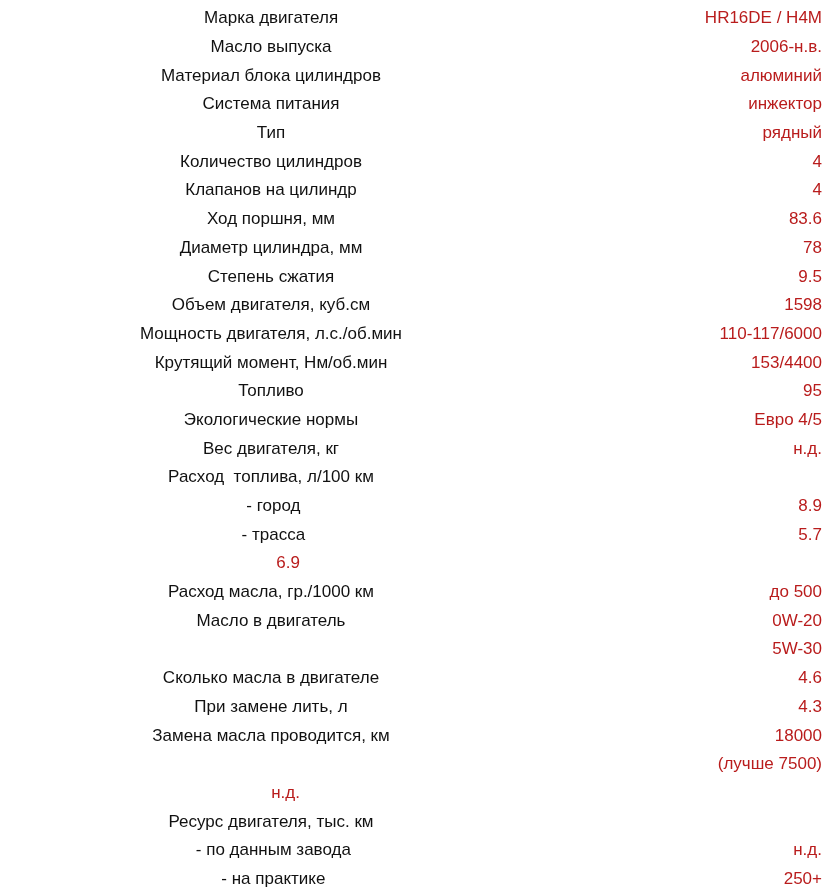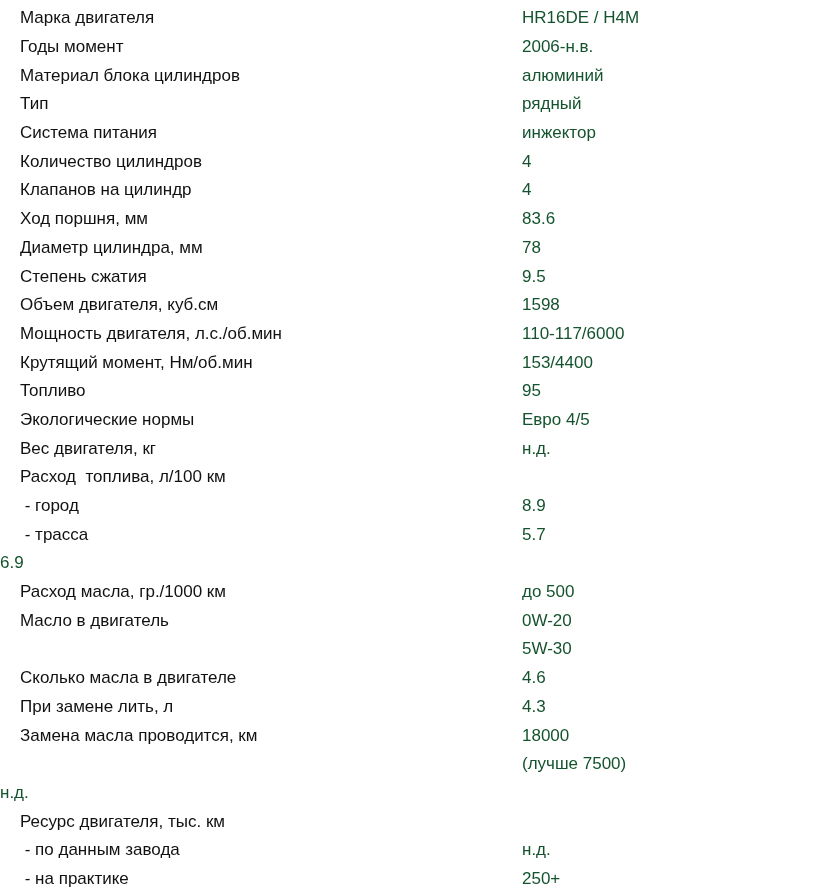--- a/index.html
+++ b/index.html
@@ -24,54 +24,55 @@
     height: 28.7px;
     width: 100%;
   }
   .spec-label {
     flex: 1 1 auto;
     padding-left: 20px;
     font-size: 17px;
     color: #111111;
     white-space: pre;      
     overflow: hidden;
+    text-align: center;
   }
   .spec-value {
     flex: 0 0 300px;
     width: 300px;
-    text-align: left;
+    text-align: right;
     font-size: 17px;
-    color: #14532d;
+    color: #b91c1c;
     white-space: pre;
     overflow: hidden;
   }
 </style>
 </head>
 <body>
 
 <div class="spec-table" id="spec-table">
     <div class="spec-row">
       <div class="spec-label">Марка двигателя</div>
       <div class="spec-value">HR16DE / H4M</div>
     </div>
     <div class="spec-row">
-      <div class="spec-label">Годы момент</div>
+      <div class="spec-label">Масло выпуска</div>
       <div class="spec-value">2006-н.в.</div>
     </div>
     <div class="spec-row">
       <div class="spec-label">Материал блока цилиндров</div>
       <div class="spec-value">алюминий</div>
     </div>
     <div class="spec-row">
+      <div class="spec-label">Система питания</div>
+      <div class="spec-value">инжектор</div>
+    </div>
+    <div class="spec-row">
       <div class="spec-label">Тип</div>
       <div class="spec-value">рядный</div>
-    </div>
-    <div class="spec-row">
-      <div class="spec-label">Система питания</div>
-      <div class="spec-value">инжектор</div>
     </div>
     <div class="spec-row">
       <div class="spec-label">Количество цилиндров</div>
       <div class="spec-value">4</div>
     </div>
     <div class="spec-row">
       <div class="spec-label">Клапанов на цилиндр</div>
       <div class="spec-value">4</div>
     </div>
     <div class="spec-row">

